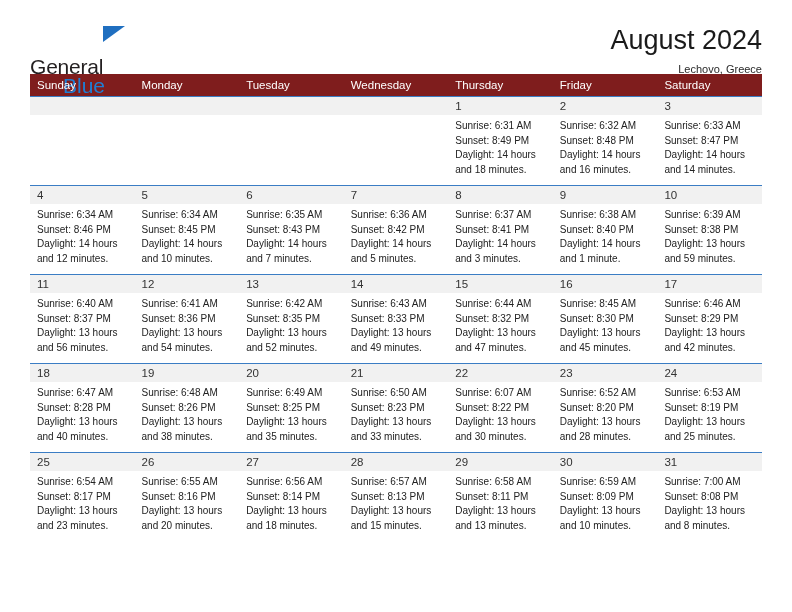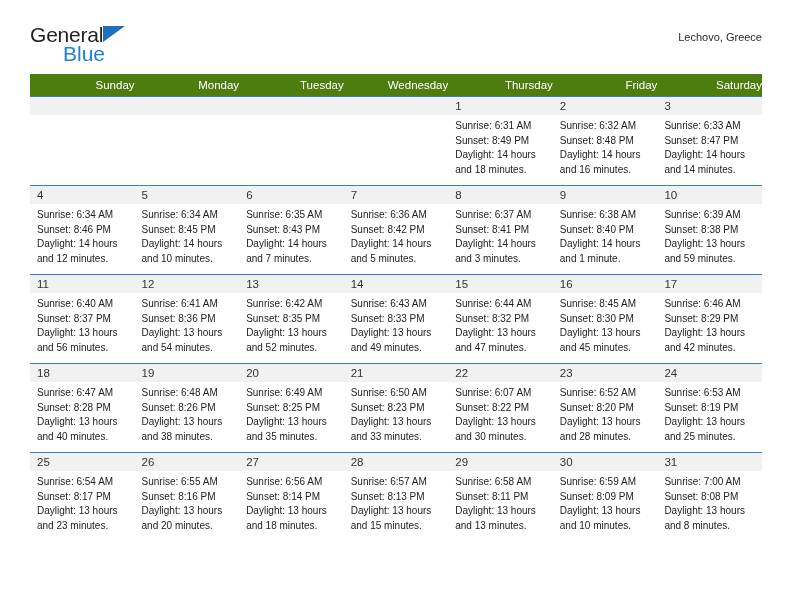--- a/index.html
+++ b/index.html
@@ -39,20 +39,21 @@
   }
   .brand-row1 {
     display: flex;
     align-items: flex-start;
   }
   .brand-general {
     font-size: 21px;
     color: #231f20;
     letter-spacing: -0.2px;
     line-height: 22px;
+    margin-top: 32px;
   }
   .brand-flag {
     width: 0;
     height: 0;
     border-left: 22px solid #1f6fc0;
     border-bottom: 16px solid transparent;
     margin-left: 0px;
     margin-top: 2px;
   }
   .brand-blue {
@@ -81,25 +82,25 @@
     font-weight: normal;
   }
 
   
   .calendar {
     width: 732px;
     border-collapse: collapse;
     table-layout: fixed;
   }
   .calendar th {
-    background: #4d7c0f;
+    background: #7f1d1d;
     color: #ffffff;
     font-size: 11.5px;
     font-weight: normal;
-    text-align: right;
+    text-align: left;
     padding: 5px 0 5px 7px;
     height: 20px;
     box-sizing: border-box;
   }
   .calendar td {
     vertical-align: top;
     padding: 0;
     width: 104.5px;
     height: 89px;
     box-sizing: border-box;
@@ -139,20 +140,21 @@
   <div class="header">
     <div class="brand">
       <div class="brand-row1">
         <span class="brand-general">General</span>
         <span class="brand-flag"></span>
       </div>
       <span class="brand-blue">Blue</span>
     </div>
 
     <div class="title-block">
+      <h1 class="cal-title">August 2024</h1>
       <h2 class="cal-subtitle">Lechovo, Greece</h2>
     </div>
   </div>
 
   <table class="calendar">
     <thead>
       <tr id="weekday-row">
           <th>Sunday</th>
           <th>Monday</th>
           <th>Tuesday</th>

